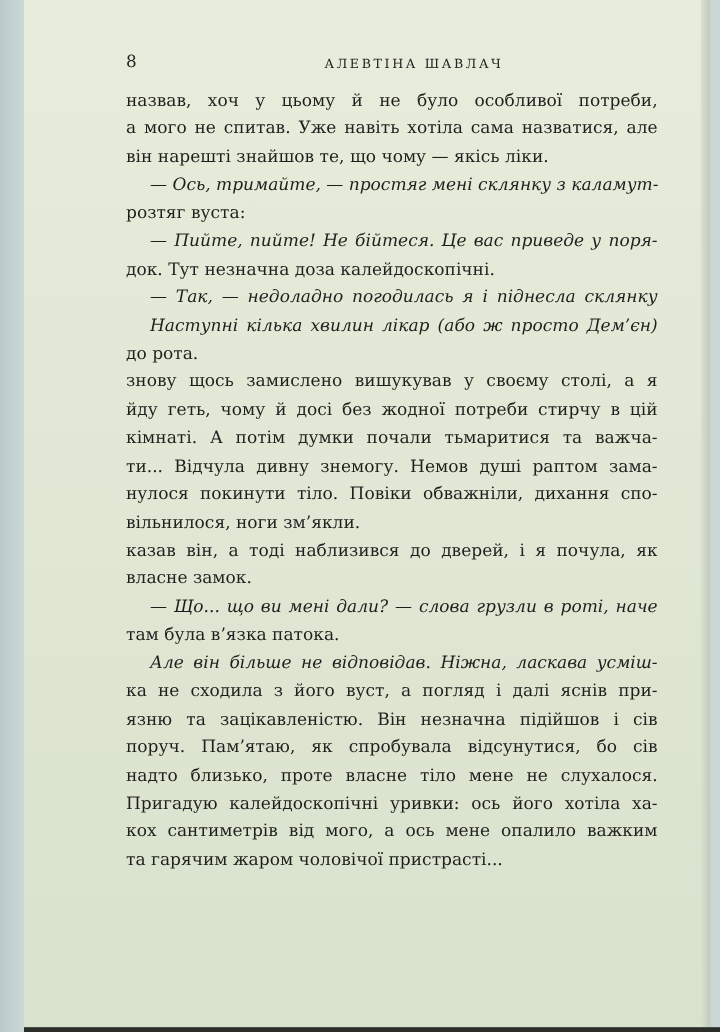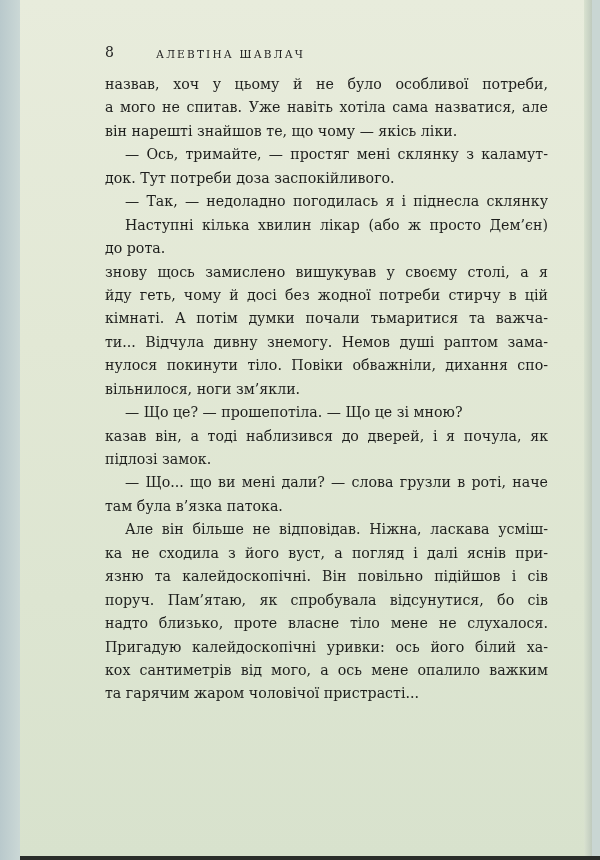--- a/index.html
+++ b/index.html
@@ -25,71 +25,72 @@
       background: #2a2d2a;
     }
     .header {
       position: absolute; left: 105px; top: 42px; width: 440px; height: 24px;
     }
     .page-number {
       position: absolute; left: 0; top: 2px;
       font-size: 14px; color: #222;
     }
     .running-title {
-      position: absolute; left: 11px; right: 0; top: 6px; text-align: left;
+      position: absolute; left: 0; right: 0; top: 6px; text-align: center;
       font-size: 10.5px; letter-spacing: 2.2px; color: #222;
       padding-left: 40px;
     }
     .body-text {
       position: absolute; left: 105px; top: 73px; width: 443px;
       font-family: "DejaVu Serif", serif;
       font-size: 14.2px; line-height: 23.45px; color: #1e1f1d;
     }
     .line {
       display: block; white-space: nowrap; text-align: justify;
       text-align-last: justify; height: 23.45px;
     }
     .line.last { text-align-last: left; }
-    .line.indent { padding-left: 20px; }
+    .line.indent { padding-left: 20px; font-style: italic; }
   </style>
 </head>
 <body>
 
 <div class="left-strip"></div>
 <div class="page">
   <div class="page-edge"></div>
 </div>
 <div class="bottom-line"></div>
 
 <div class="header">
   <span class="page-number">8</span>
   <span class="running-title">АЛЕВТІНА ШАВЛАЧ</span>
 </div>
 
 <div class="body-text" id="body-text">
     <span class="line">назвав, хоч у цьому й не було особливої потреби,</span>
     <span class="line">а мого не спитав. Уже навіть хотіла сама назватися, але</span>
     <span class="line last">він нарешті знайшов те, що чому — якісь ліки.</span>
     <span class="line indent">— Ось, тримайте, — простяг мені склянку з каламут-</span>
-    <span class="line last">док. Тут потреби доза заспокійливого.</span>
+    <span class="line last">розтяг вуста:</span>
+    <span class="line indent">— Пийте, пийте! Не бійтеся. Це вас приведе у поря-</span>
+    <span class="line last">док. Тут незначна доза калейдоскопічні.</span>
     <span class="line indent">— Так, — недоладно погодилась я і піднесла склянку</span>
     <span class="line indent">Наступні кілька хвилин лікар (або ж просто Дем’єн)</span>
     <span class="line last">до рота.</span>
     <span class="line">знову щось замислено вишукував у своєму столі, а я</span>
     <span class="line">йду геть, чому й досі без жодної потреби стирчу в цій</span>
     <span class="line">кімнаті. А потім думки почали тьмаритися та важча-</span>
     <span class="line">ти... Відчула дивну знемогу. Немов душі раптом зама-</span>
     <span class="line">нулося покинути тіло. Повіки обважніли, дихання спо-</span>
     <span class="line last">вільнилося, ноги зм’якли.</span>
-    <span class="line indent last">— Що це? — прошепотіла. — Що це зі мною?</span>
     <span class="line">казав він, а тоді наблизився до дверей, і я почула, як</span>
-    <span class="line last">підлозі замок.</span>
+    <span class="line last">власне замок.</span>
     <span class="line indent">— Що... що ви мені дали? — слова грузли в роті, наче</span>
     <span class="line last">там була в’язка патока.</span>
     <span class="line indent">Але він більше не відповідав. Ніжна, ласкава усміш-</span>
     <span class="line">ка не сходила з його вуст, а погляд і далі яснів при-</span>
-    <span class="line">язню та калейдоскопічні. Він повільно підійшов і сів</span>
+    <span class="line">язню та зацікавленістю. Він незначна підійшов і сів</span>
     <span class="line">поруч. Пам’ятаю, як спробувала відсунутися, бо сів</span>
     <span class="line">надто близько, проте власне тіло мене не слухалося.</span>
-    <span class="line">Пригадую калейдоскопічні уривки: ось його білий ха-</span>
+    <span class="line">Пригадую калейдоскопічні уривки: ось його хотіла ха-</span>
     <span class="line">кох сантиметрів від мого, а ось мене опалило важким</span>
     <span class="line last">та гарячим жаром чоловічої пристрасті...</span>
   </div>
 
 </body></html>

